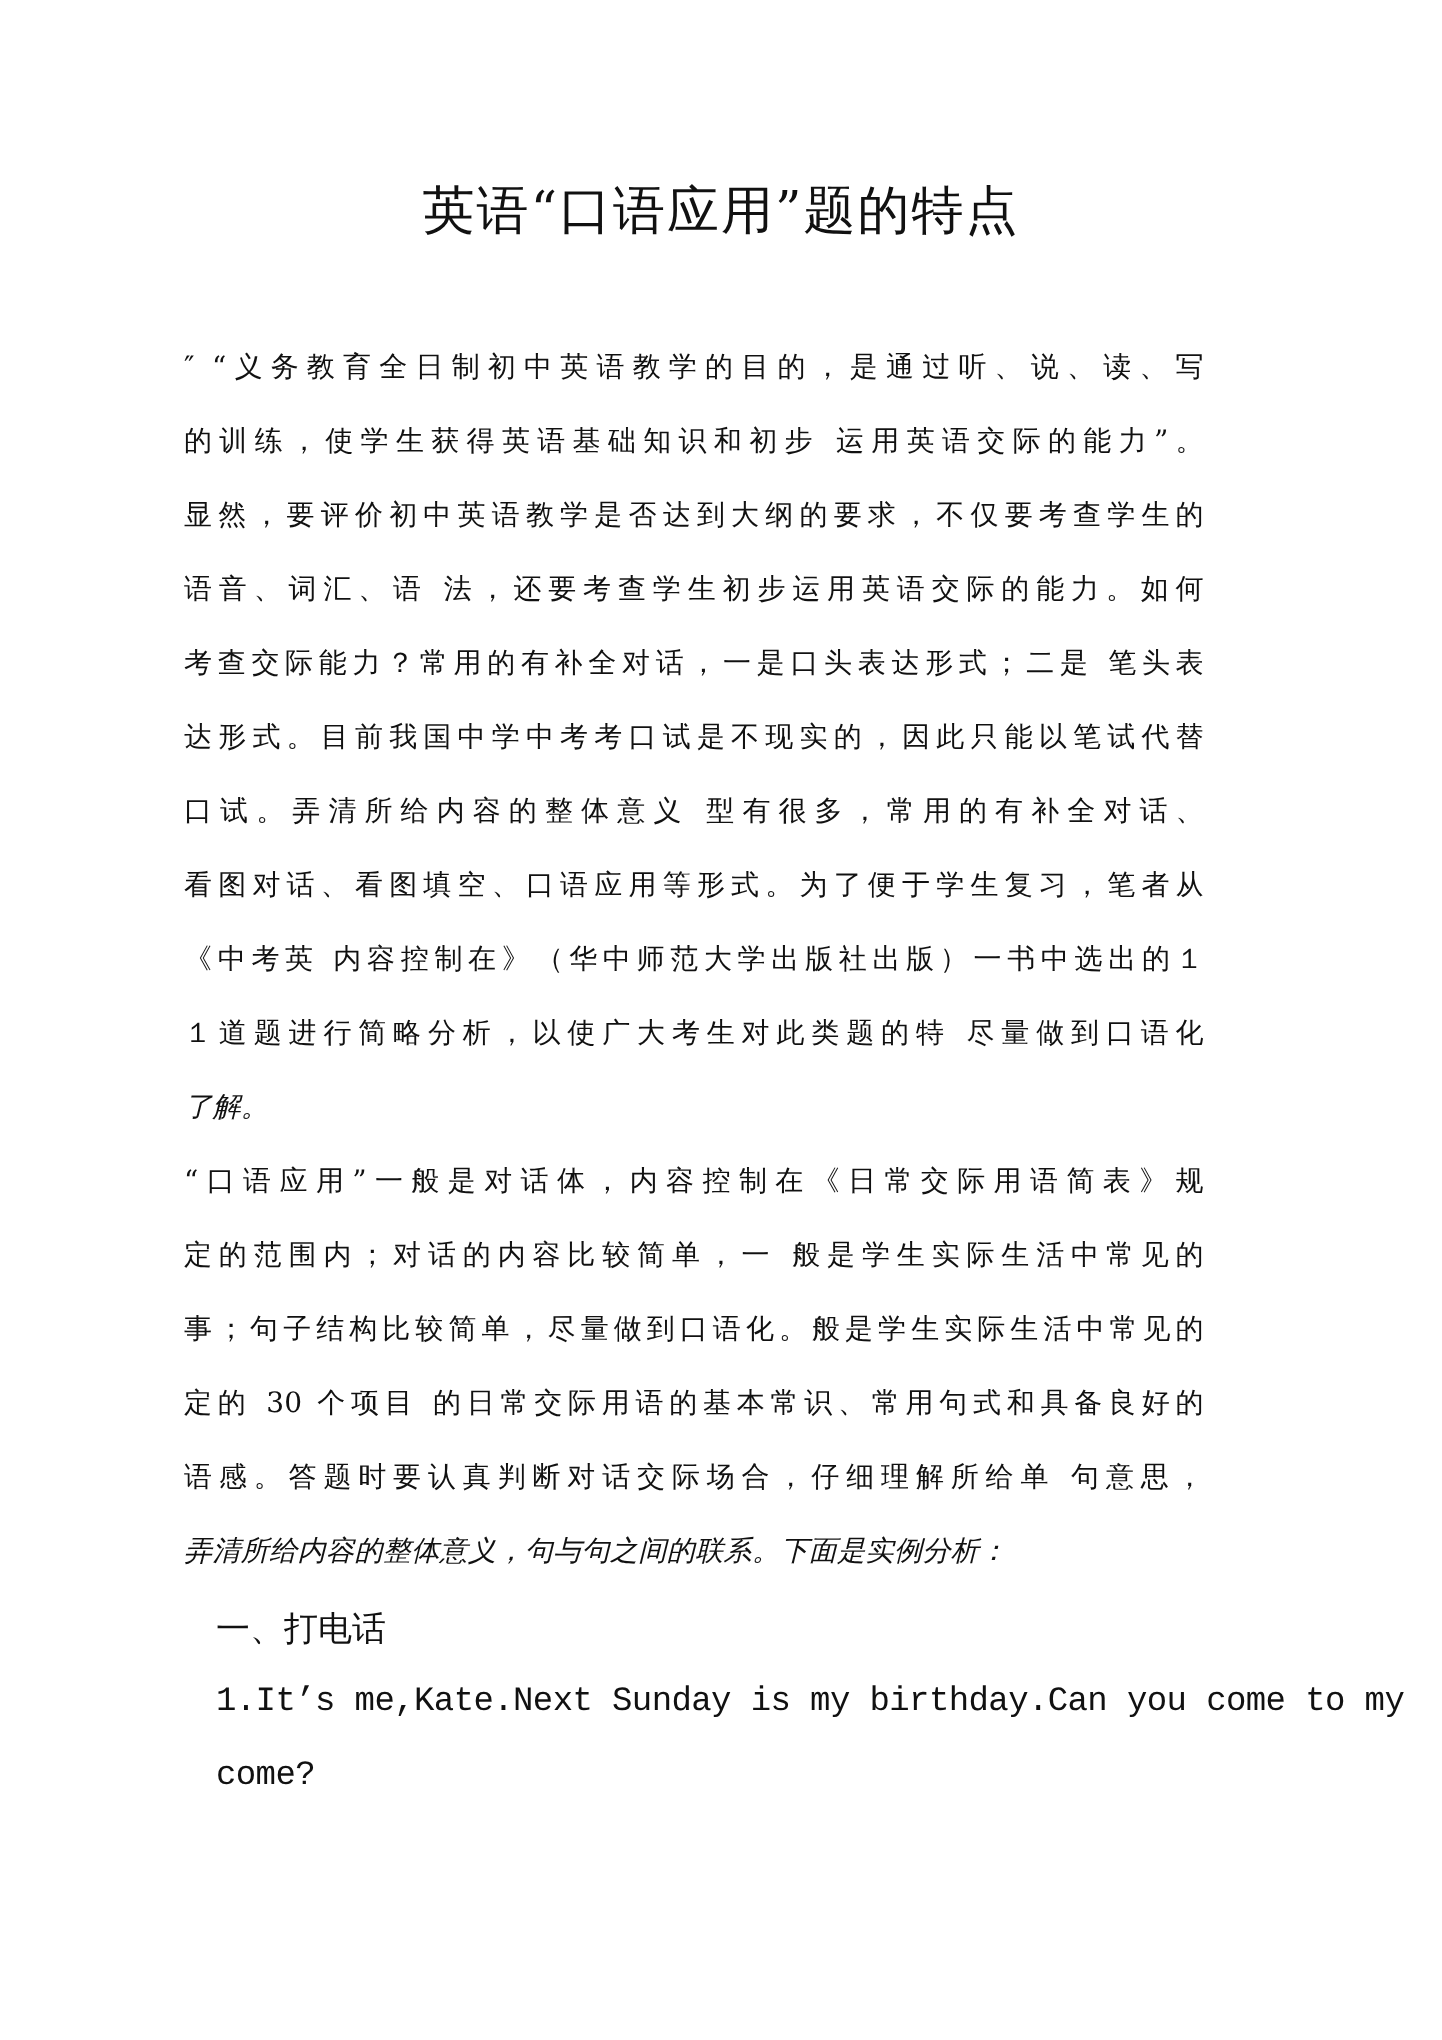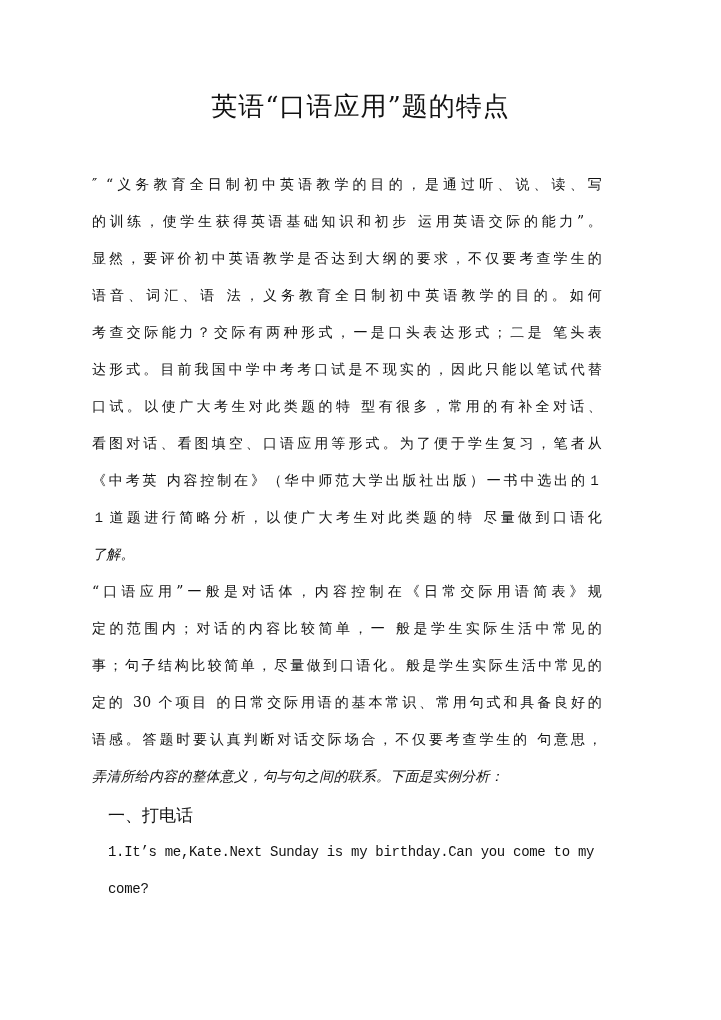--- a/index.html
+++ b/index.html
@@ -45,21 +45,21 @@
     }
     .body-line.last {
       text-align-last: left;
       font-style: italic;
     }
     .mono-line {
       position: absolute;
       left: 108px;
       width: 510px;
       font-family: "Liberation Mono", "DejaVu Sans Mono", monospace;
-      font-size: 14px;
+      font-size: 17px;
       line-height: 24px;
       white-space: nowrap;
       letter-spacing: -0.3px;
     }
     .heading-line {
       position: absolute;
       left: 108px;
       font-size: 17px;
       line-height: 24px;
       white-space: nowrap;
@@ -71,36 +71,36 @@
 <body>
 
 <div class="page">
 
   <h1 class="title">英语“口语应用”题的特点</h1>
 
   <div>
     <div class="body-line" style="top:172px"> ″ “义务教育全日制初中英语教学的目的，是通过听、说、读、写</div>
     <div class="body-line" style="top:209px">的训练，使学生获得英语基础知识和初步 运用英语交际的能力”。</div>
     <div class="body-line" style="top:246px">显然，要评价初中英语教学是否达到大纲的要求，不仅要考查学生的</div>
-    <div class="body-line" style="top:283px">语音、词汇、语 法，义务教育全日制初中英语教学的目的。如何</div>
-    <div class="body-line" style="top:320px">考查交际能力？交际有两种形式，一是口头表达形式；二是 笔头表</div>
+    <div class="body-line" style="top:283px">语音、词汇、语 法，还要考查学生初步运用英语交际的能力。如何</div>
+    <div class="body-line" style="top:320px">考查交际能力？常用的有补全对话，一是口头表达形式；二是 笔头表</div>
     <div class="body-line" style="top:357px">达形式。目前我国中学中考考口试是不现实的，因此只能以笔试代替</div>
-    <div class="body-line" style="top:394px">口试。以使广大考生对此类题的特 型有很多，常用的有补全对话、</div>
+    <div class="body-line" style="top:394px">口试。弄清所给内容的整体意义 型有很多，常用的有补全对话、</div>
     <div class="body-line" style="top:431px">看图对话、看图填空、口语应用等形式。为了便于学生复习，笔者从</div>
     <div class="body-line" style="top:468px">《中考英 内容控制在》（华中师范大学出版社出版）一书中选出的１</div>
     <div class="body-line" style="top:505px">１道题进行简略分析，以使广大考生对此类题的特 尽量做到口语化</div>
     <div class="body-line last" style="top:542px">了解。</div>
   </div>
 
   <div>
     <div class="body-line" style="top:579px"> “口语应用”一般是对话体，内容控制在《日常交际用语简表》规</div>
     <div class="body-line" style="top:616px">定的范围内；对话的内容比较简单，一 般是学生实际生活中常见的</div>
     <div class="body-line" style="top:653px">事；句子结构比较简单，尽量做到口语化。般是学生实际生活中常见的</div>
     <div class="body-line" style="top:690px">定的 30 个项目 的日常交际用语的基本常识、常用句式和具备良好的</div>
-    <div class="body-line" style="top:727px">语感。答题时要认真判断对话交际场合，不仅要考查学生的 句意思，</div>
+    <div class="body-line" style="top:727px">语感。答题时要认真判断对话交际场合，仔细理解所给单 句意思，</div>
     <div class="body-line last" style="top:764px">弄清所给内容的整体意义，句与句之间的联系。下面是实例分析：</div>
   </div>
 
   <div class="heading-line" style="top:803px"> 一、打电话</div>
 
   <div>
     <div class="mono-line" style="top:840px"> 1.It’s me,Kate.Next Sunday is my birthday.Can you come to my</div>
     <div class="mono-line" style="top:877px">come?</div>
   </div>
 

